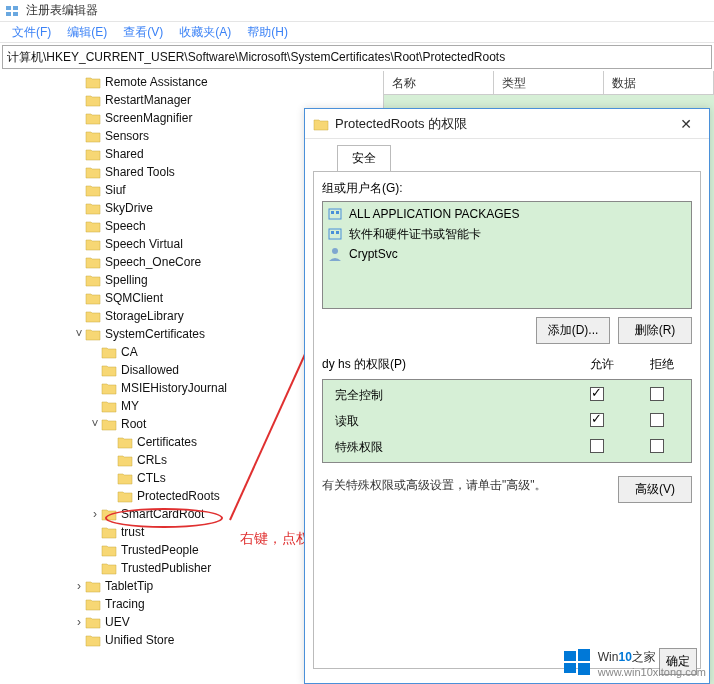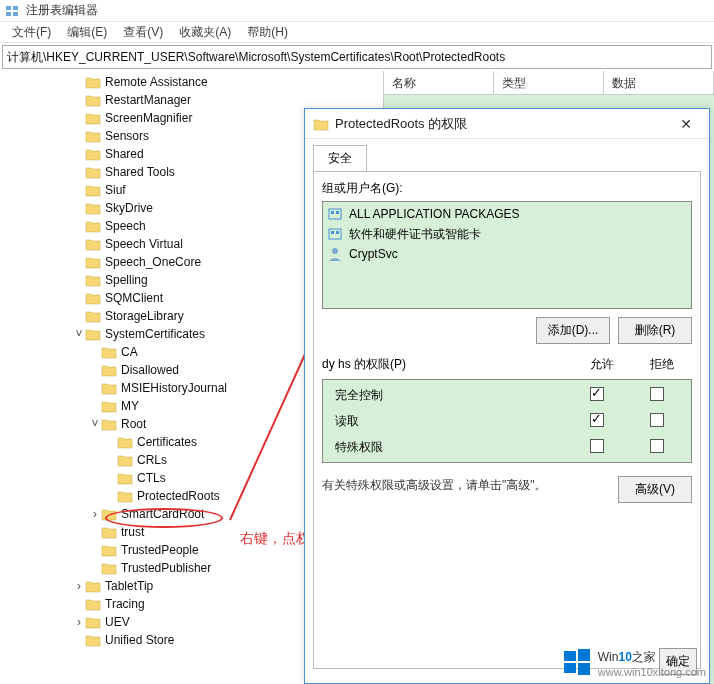--- a/index.html
+++ b/index.html
@@ -5,21 +5,21 @@
 * { margin: 0; padding: 0; box-sizing: border-box; font-family: "Segoe UI", Tahoma, sans-serif; font-size: 12px; }
 body { width: 714px; height: 684px; background: #fff; position: relative; overflow: hidden; }
 
 
 .titlebar { height: 22px; background: #fff; border-bottom: 1px solid #e5e5e5; display: flex; align-items: center; padding: 0 4px; }
 .titlebar .icon { width: 16px; height: 16px; margin-right: 6px; }
 .titlebar .title { color: #333; font-size: 12px; }
 
 
 .menubar { height: 21px; display: flex; align-items: center; padding: 0 4px; border-bottom: 1px solid #e5e5e5; }
-.menubar .menu-item { padding: 2px 8px; color: #404040; cursor: default; }
+.menubar .menu-item { padding: 2px 8px; color: #3b82f6; cursor: default; }
 
 
 .addressbar { height: 24px; background: #fff; display: flex; align-items: center; border: 1px solid #aaa; margin: 2px; padding: 0 4px; }
 .addressbar .path { font-size: 12px; color: #111; }
 
 
 .main { display: flex; height: calc(100% - 70px); }
 .tree-panel { width: 384px; overflow: auto; border-right: 1px solid #ccc; padding-top: 2px; }
 .list-panel { flex: 1; background: #d6efd6; }
 
@@ -46,21 +46,21 @@
 .arrow { position: absolute; pointer-events: none; }
 
 
 .dialog { position: absolute; left: 304px; top: 108px; width: 406px; height: 576px; background: #fff; border: 1px solid #4a90d9; box-shadow: 0 0 8px rgba(0,0,0,0.15); }
 .dialog-title { height: 30px; display: flex; align-items: center; padding: 0 8px; background: #fff; border-bottom: 1px solid #e5e5e5; }
 .dialog-title .icon { width: 16px; height: 14px; margin-right: 6px; }
 .dialog-title .text { flex: 1; color: #222; font-size: 13px; }
 .dialog-title .close { width: 30px; text-align: center; color: #333; font-size: 14px; cursor: pointer; }
 
 .tab-container { margin: 6px 8px; }
-.tab-strip { display: flex; }
+.tab-strip { display: flex; margin-left: 24px; }
 .tab { padding: 4px 14px; border: 1px solid #bbb; border-bottom: none; background: #fff; font-size: 12px; }
 .tab-body { border: 1px solid #bbb; padding: 8px; height: 498px; background: #fff; }
 
 .group-label { margin-bottom: 4px; }
 .listbox { border: 1px solid #888; height: 108px; background: #d6efd6; padding: 2px 4px; overflow: auto; }
 .listbox .row { display: flex; align-items: center; height: 20px; }
 .listbox .row .usericon { width: 16px; height: 16px; margin-right: 6px; }
 .listbox .row.selected { background: rgba(255,255,255,0.3); }
 
 .btn-row { display: flex; justify-content: flex-end; gap: 8px; margin-top: 8px; }

